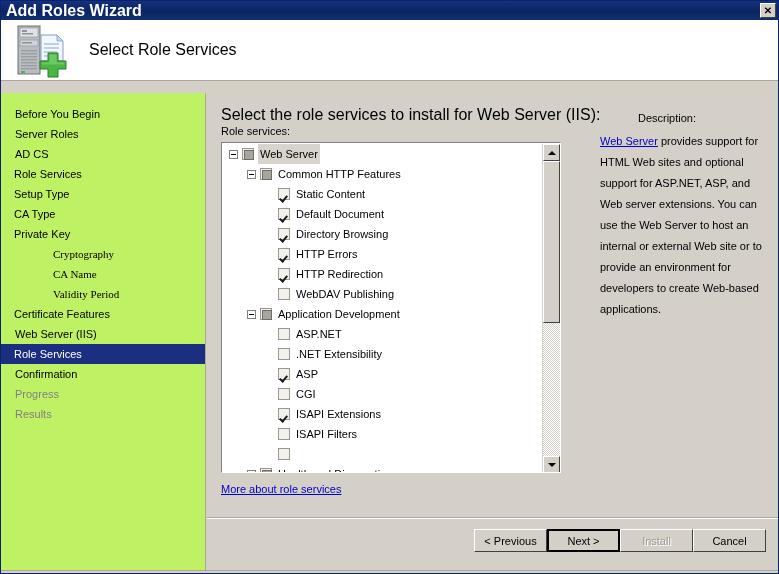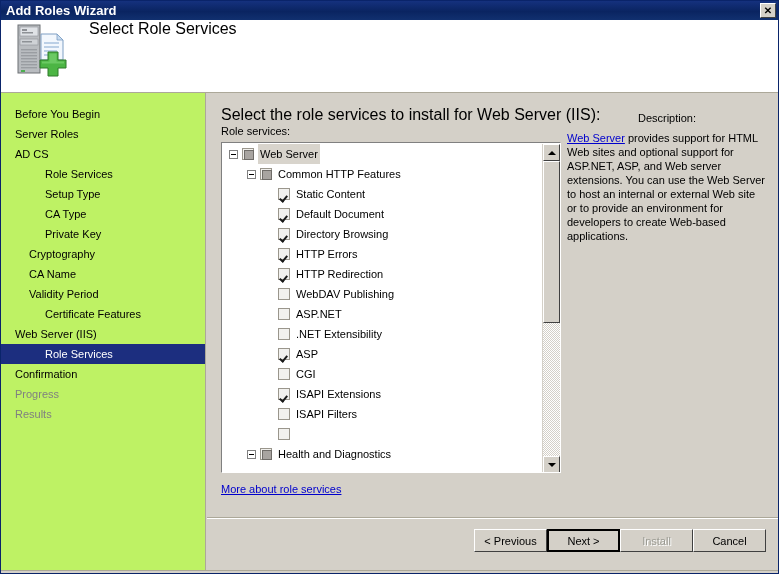--- a/index.html
+++ b/index.html
@@ -27,45 +27,45 @@
   
   #titlebar {
     position: absolute; left: 0; top: 0;
     width: 777px; height: 19px;
     background: linear-gradient(to bottom, #15317e 0%, #0a2461 55%, #11306f 100%);
     display: flex; align-items: center;
   }
   #titlebar .tb-text {
     color: #ffffff;
     font-weight: bold;
-    font-size: 13px;
+    font-size: 16px;
     padding-left: 5px;
     letter-spacing: 0px;
     white-space: nowrap;
   }
   #close-btn {
     position: absolute; right: 2px; top: 2px;
     width: 16px; height: 15px;
     background: #d4d0c8;
     border: 1px solid;
     border-color: #ffffff #404040 #404040 #ffffff;
     display: flex; align-items: center; justify-content: center;
     font-size: 10px; font-weight: bold;
     line-height: 1;
     color: #000;
     cursor: default;
   }
 
   
   #header {
     position: absolute; left: 0; top: 19px;
-    width: 777px; height: 73px;
+    width: 777px; height: 61px;
     background: #ffffff;
     border-bottom: 1px solid #aca899;
-    display: flex; align-items: flex-start;
+    display: flex; align-items: center;
   }
   #header-icon {
     margin-left: 12px;
     width: 58px; height: 58px;
     position: relative;
     flex: 0 0 auto;
   }
   #header-title {
     font-size: 16px;
     color: #000000;
@@ -94,22 +94,22 @@
   
   .nav-item {
     height: 20px;
     line-height: 20px;
     font-size: 11px;
     color: #000000;
     white-space: nowrap;
     cursor: default;
   }
   .nav-item.lvl0 { padding-left: 14px; }
-  .nav-item.lvl1 { padding-left: 44px; }
-  .nav-item.lvl2 { padding-left: 28px; }
+  .nav-item.lvl1 { padding-left: 13px; }
+  .nav-item.lvl2 { padding-left: 52px; font-family: Liberation Serif, serif; }
   .nav-item.selected {
     background: #1c2e7f;
     color: #ffffff;
   }
   .nav-item.dim { color: #808080; }
 
   
   #instruction {
     position: absolute; left: 14px; top: 13px;
     font-size: 16px; white-space: nowrap;
@@ -253,21 +253,22 @@
     position: absolute; left: 360px; top: 19px;
     width: 200px; height: 361px;
   }
   #desc-title {
     font-size: 11px;
     margin-bottom: 7px;
     text-align: center;
   }
   #desc-body {
     font-size: 11px;
-    line-height: 14px;
+    line-height: 21px;
+    margin-left: 33px;
   }
   #desc-body a {
     color: #0000cc;
     text-decoration: underline;
     cursor: default;
   }
 
   
   #more-link {
     position: absolute; left: 14px; top: 390px;
@@ -445,20 +446,26 @@
             <span class="cb checked"></span>
             <span class="lbl">HTTP Redirection</span>
           </div>
           <div class="tree-row">
             <span class="ind" style="width: 42px;"></span>
             <span class="expander blank"></span>
             <span class="cb unchecked"></span>
             <span class="lbl">WebDAV Publishing</span>
           </div>
           <div class="tree-row">
+            <span class="ind" style="width: 24px;"></span>
+            <span class="expander"></span>
+            <span class="cb partial"></span>
+            <span class="lbl">Application Development</span>
+          </div>
+          <div class="tree-row">
             <span class="ind" style="width: 42px;"></span>
             <span class="expander blank"></span>
             <span class="cb unchecked"></span>
             <span class="lbl">ASP.NET</span>
           </div>
           <div class="tree-row">
             <span class="ind" style="width: 42px;"></span>
             <span class="expander blank"></span>
             <span class="cb unchecked"></span>
             <span class="lbl">.NET Extensibility</span>

